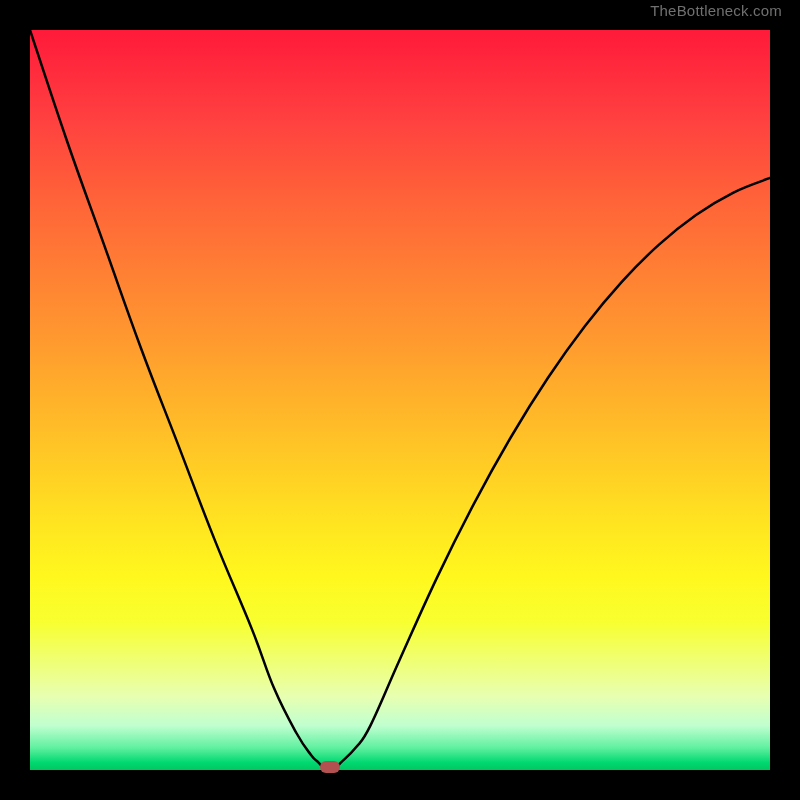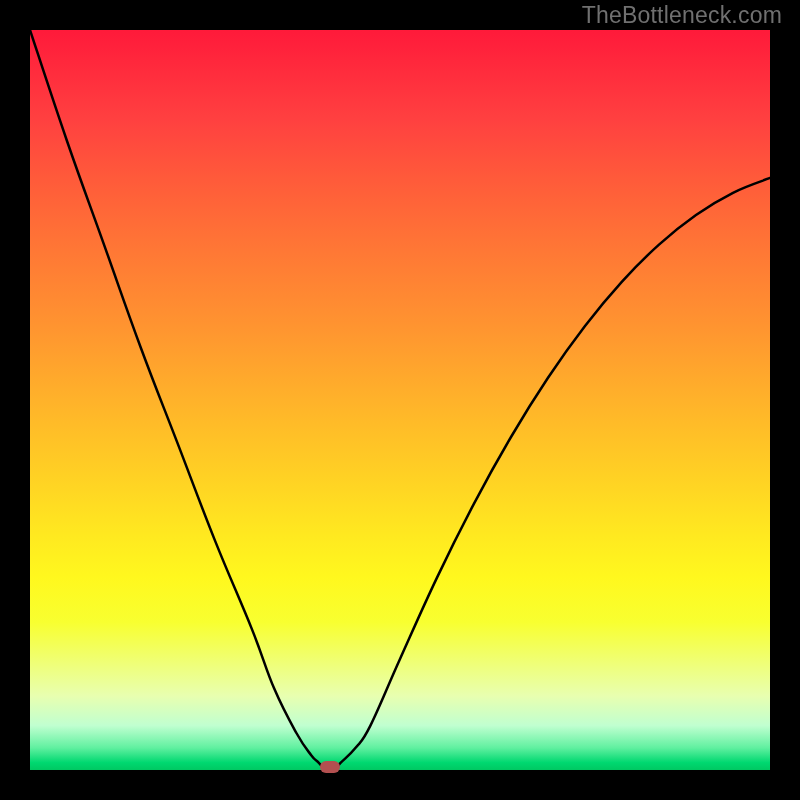--- a/index.html
+++ b/index.html
@@ -9,21 +9,21 @@
     background: #000;
     position: relative;
     font-family: Arial, Helvetica, sans-serif;
     overflow: hidden;
   }
   .attribution {
     position: absolute;
     top: 2px;
     right: 18px;
     color: #707070;
-    font-size: 23px;
+    font-size: 15px;
     letter-spacing: 0.2px;
     z-index: 10;
   }
   .plot-area {
     position: absolute;
     left: 30px;
     top: 30px;
     width: 740px;
     height: 740px;
   }

